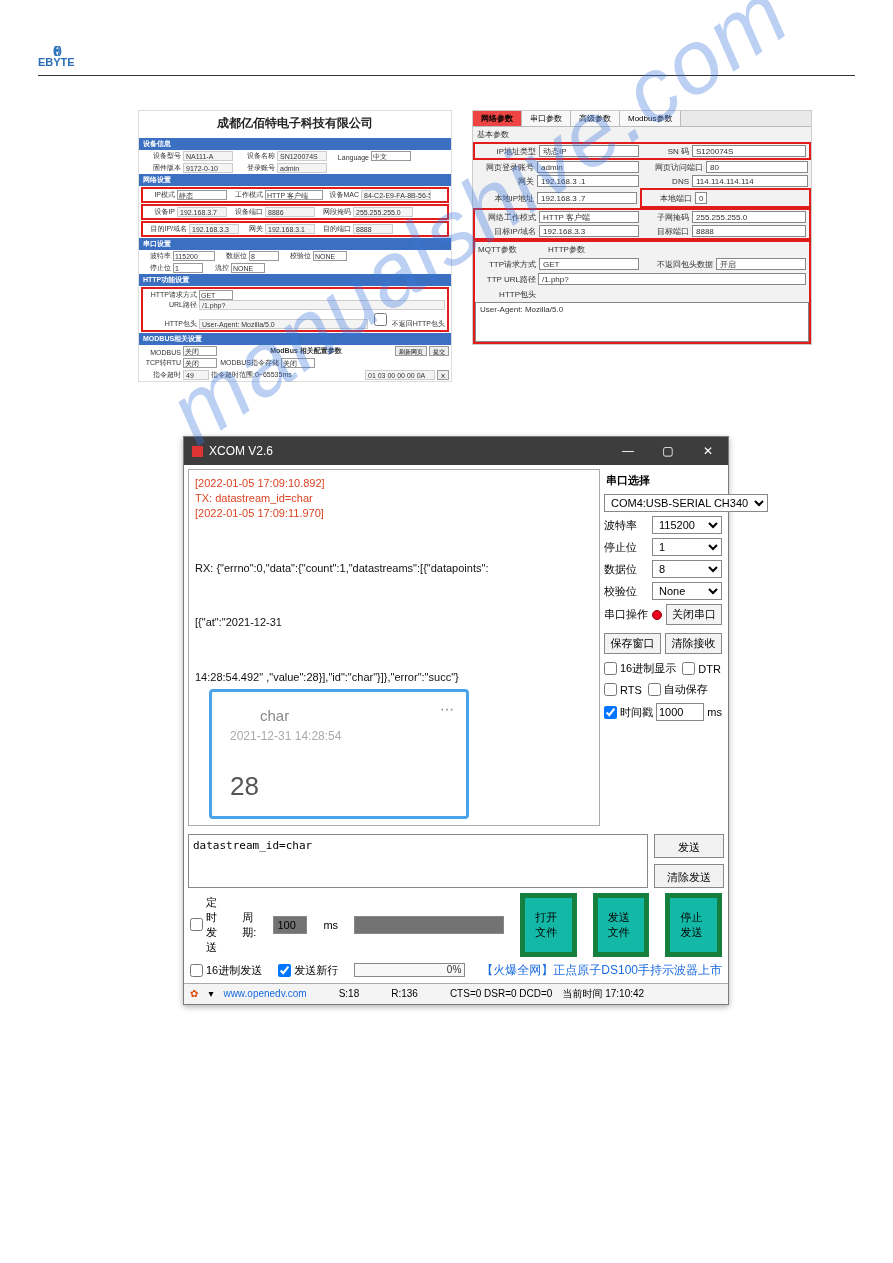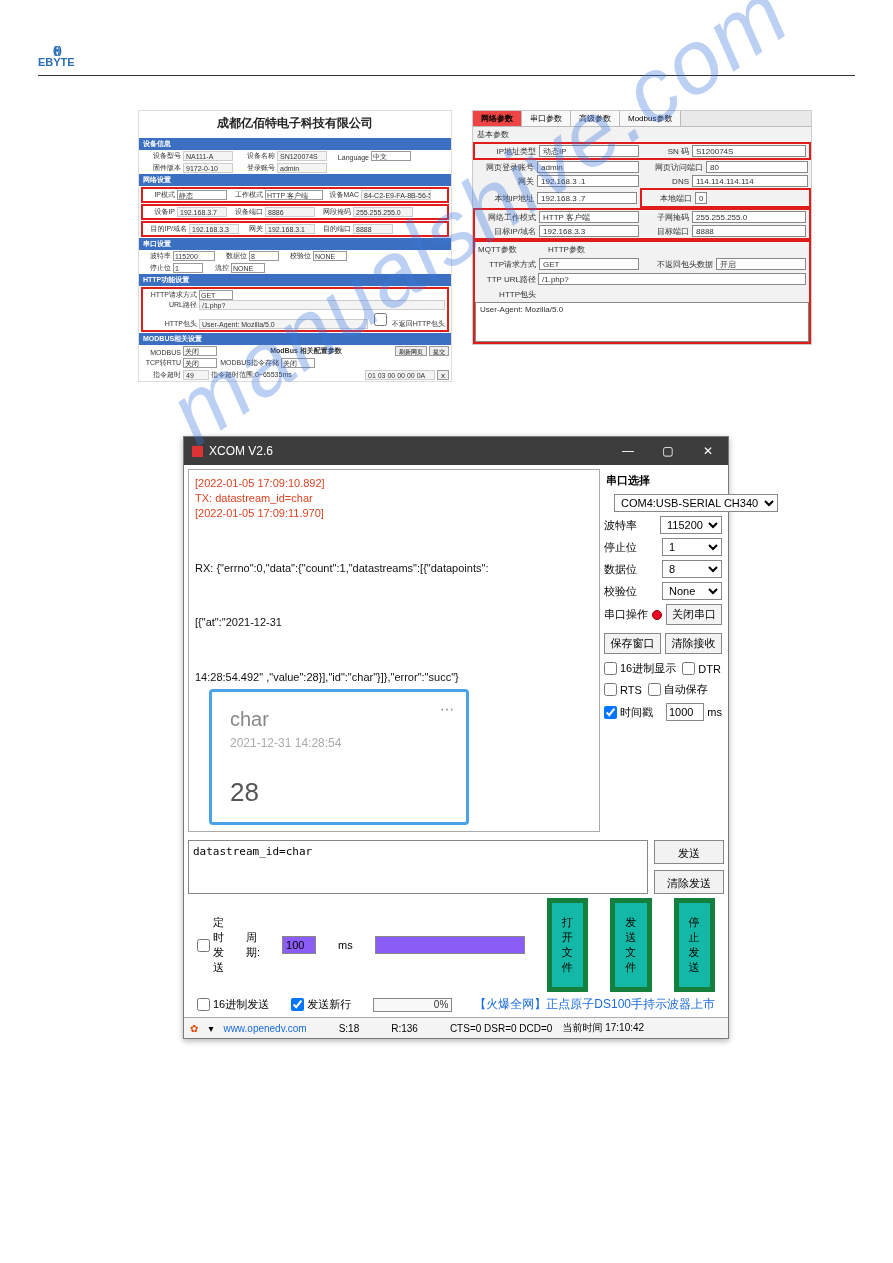--- a/index.html
+++ b/index.html
@@ -46,49 +46,49 @@
   .titlebar .wbtn { width:40px; height:28px; display:flex; align-items:center; justify-content:center; color:#fff; }
   .titlebar .x-icon { width:11px;height:11px;background:#d33;display:inline-block; }
 
   .xbody { display:flex; }
   .console { flex:1; border:1px solid #aaa; margin:4px; padding:6px; font-family:Consolas, monospace; font-size:11px; line-height:1.35; min-height:236px; position:relative; color:#111; }
   .console .ts { color:#d42; }
   .console .tx { color:#d42; }
   .console .rx { color:#111;margin-top:40px; }
   .card { border:3px solid #4aa3e8; border-radius:4px; width:260px; margin:4px 0 0 14px; padding:14px 18px 12px; background:#fff; position:relative; }
   .card .dots { position:absolute; right:10px; top:8px; color:#888; font-size:14px; letter-spacing:2px; }
-  .card .name { color:#888; font-size:20px; }
+  .card .name { color:#888; font-size:15px;margin-left:30px; }
   .card .time { color:#aaa; font-size:12px; margin-top:2px; }
   .card .big { font-size:26px; color:#555; margin-top:24px; }
 
   .side { width:124px; padding:6px 6px 0 0; font-size:11px; }
   .side-title { font-weight:bold; margin:2px 0 6px 2px; }
   .side .srow { display:flex; align-items:center; margin-bottom:4px; gap:4px; }
   .side .srow .slbl { width:44px; }
-  .side select, .side input[type=text] { flex:1; border:1px solid #888; height:18px; font-size:11px; padding:0 2px; background:#fff;margin-left:10px; }
+  .side select, .side input[type=text] { flex:1; border:1px solid #888; height:18px; font-size:11px; padding:0 2px; background:#fff; }
   .portline { display:flex; align-items:center; gap:4px; margin:4px 0 8px; }
   .dot-red { width:10px;height:10px;border-radius:50%;background:#e02; display:inline-block; border:1px solid #800; }
   .side .b { border:1px solid #888; background:#f3f3f3; padding:2px 0; text-align:center; font-size:11px; }
   .twob { display:flex; gap:4px; }
   .twob .b { flex:1; }
   .chk { display:flex; align-items:center; gap:3px; margin:3px 0; font-size:11px; }
   .chk input { margin:0; }
 
   .sendtabs { display:flex; border-bottom:1px solid #aaa; font-size:11px; margin:0 4px; }
   .sendtabs .st { padding:3px 10px; border:1px solid #aaa; border-bottom:none; margin-right:2px; background:#f5f5f5; }
   .sendtabs .st.act { background:#fff; position:relative; top:1px; }
 
   .sendrow { display:flex; margin:4px; gap:6px; align-items:stretch; }
   .sendrow textarea { flex:1; height:54px; border:1px solid #888; font-size:11px; padding:4px; font-family:Consolas,monospace; resize:none; background:#fff; }
   .sendcol { width:70px; display:flex; flex-direction:column; gap:6px; }
   .sendcol .b { border:1px solid #888; background:#f2f2f2; height:24px; line-height:24px; text-align:center; font-size:11px; }
 
-  .optrow { display:flex; align-items:center; gap:22px; font-size:11px; margin:2px 13px; }
+  .optrow { display:flex; align-items:center; gap:16px; font-size:11px; margin:2px 6px; }
   .optrow .b { border:5px solid #15803d; background:#14b8a6; padding:12px 10px; }
-  .optrow input[type=text]{ border:1px solid #888; height:18px; padding:0 3px; font-size:11px; background:#8b5cf6; }
+  .optrow input[type=text]{ border:1px solid #888; height:18px; padding:0 3px; font-size:11px; background:#737373; }
   .prog { flex:1; height:14px; border:1px solid #888; background:#f8f8f8; position:relative; }
   .prog span { position:absolute; right:3px; top:0; font-size:10px; color:#333; }
   .ad { color:#1a6be0; font-size:12px; }
 
   .status { display:flex; align-items:center; border-top:1px solid #aaa; font-size:10px; padding:3px 6px; gap:10px; background:#f4f4f4; }
   .gear { color:#d40; }
   .status a { color:#1a6be0; text-decoration:none; }
   .status .sp { flex:0 0 12px; }
   .status .seg { white-space:nowrap; }
 </style>

